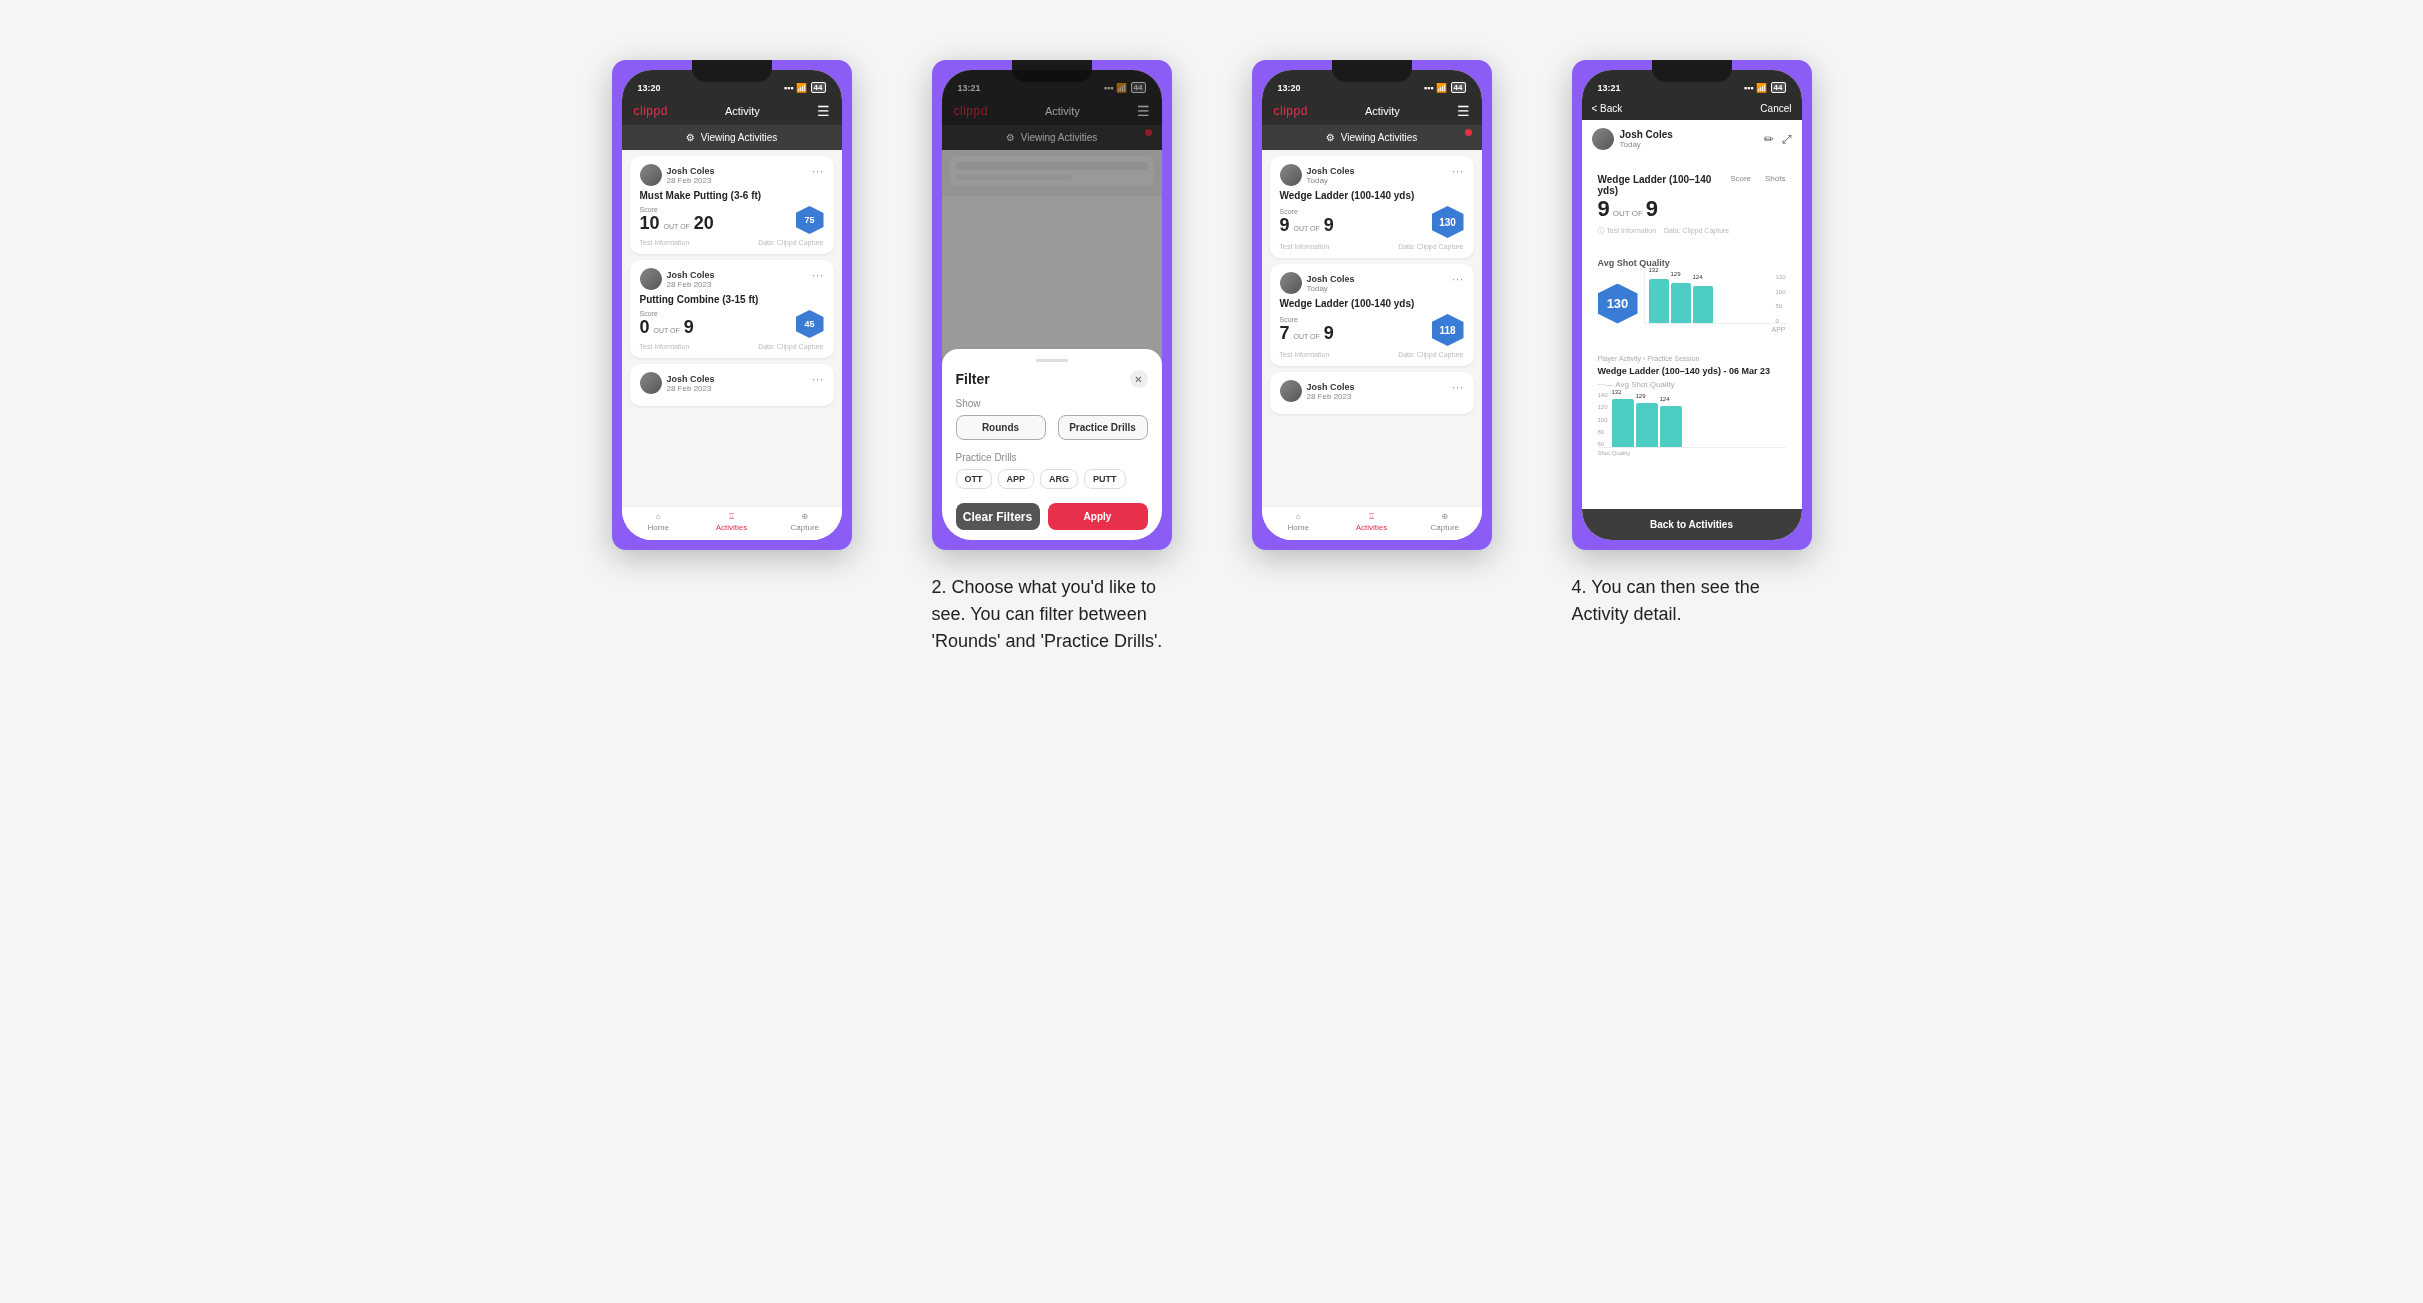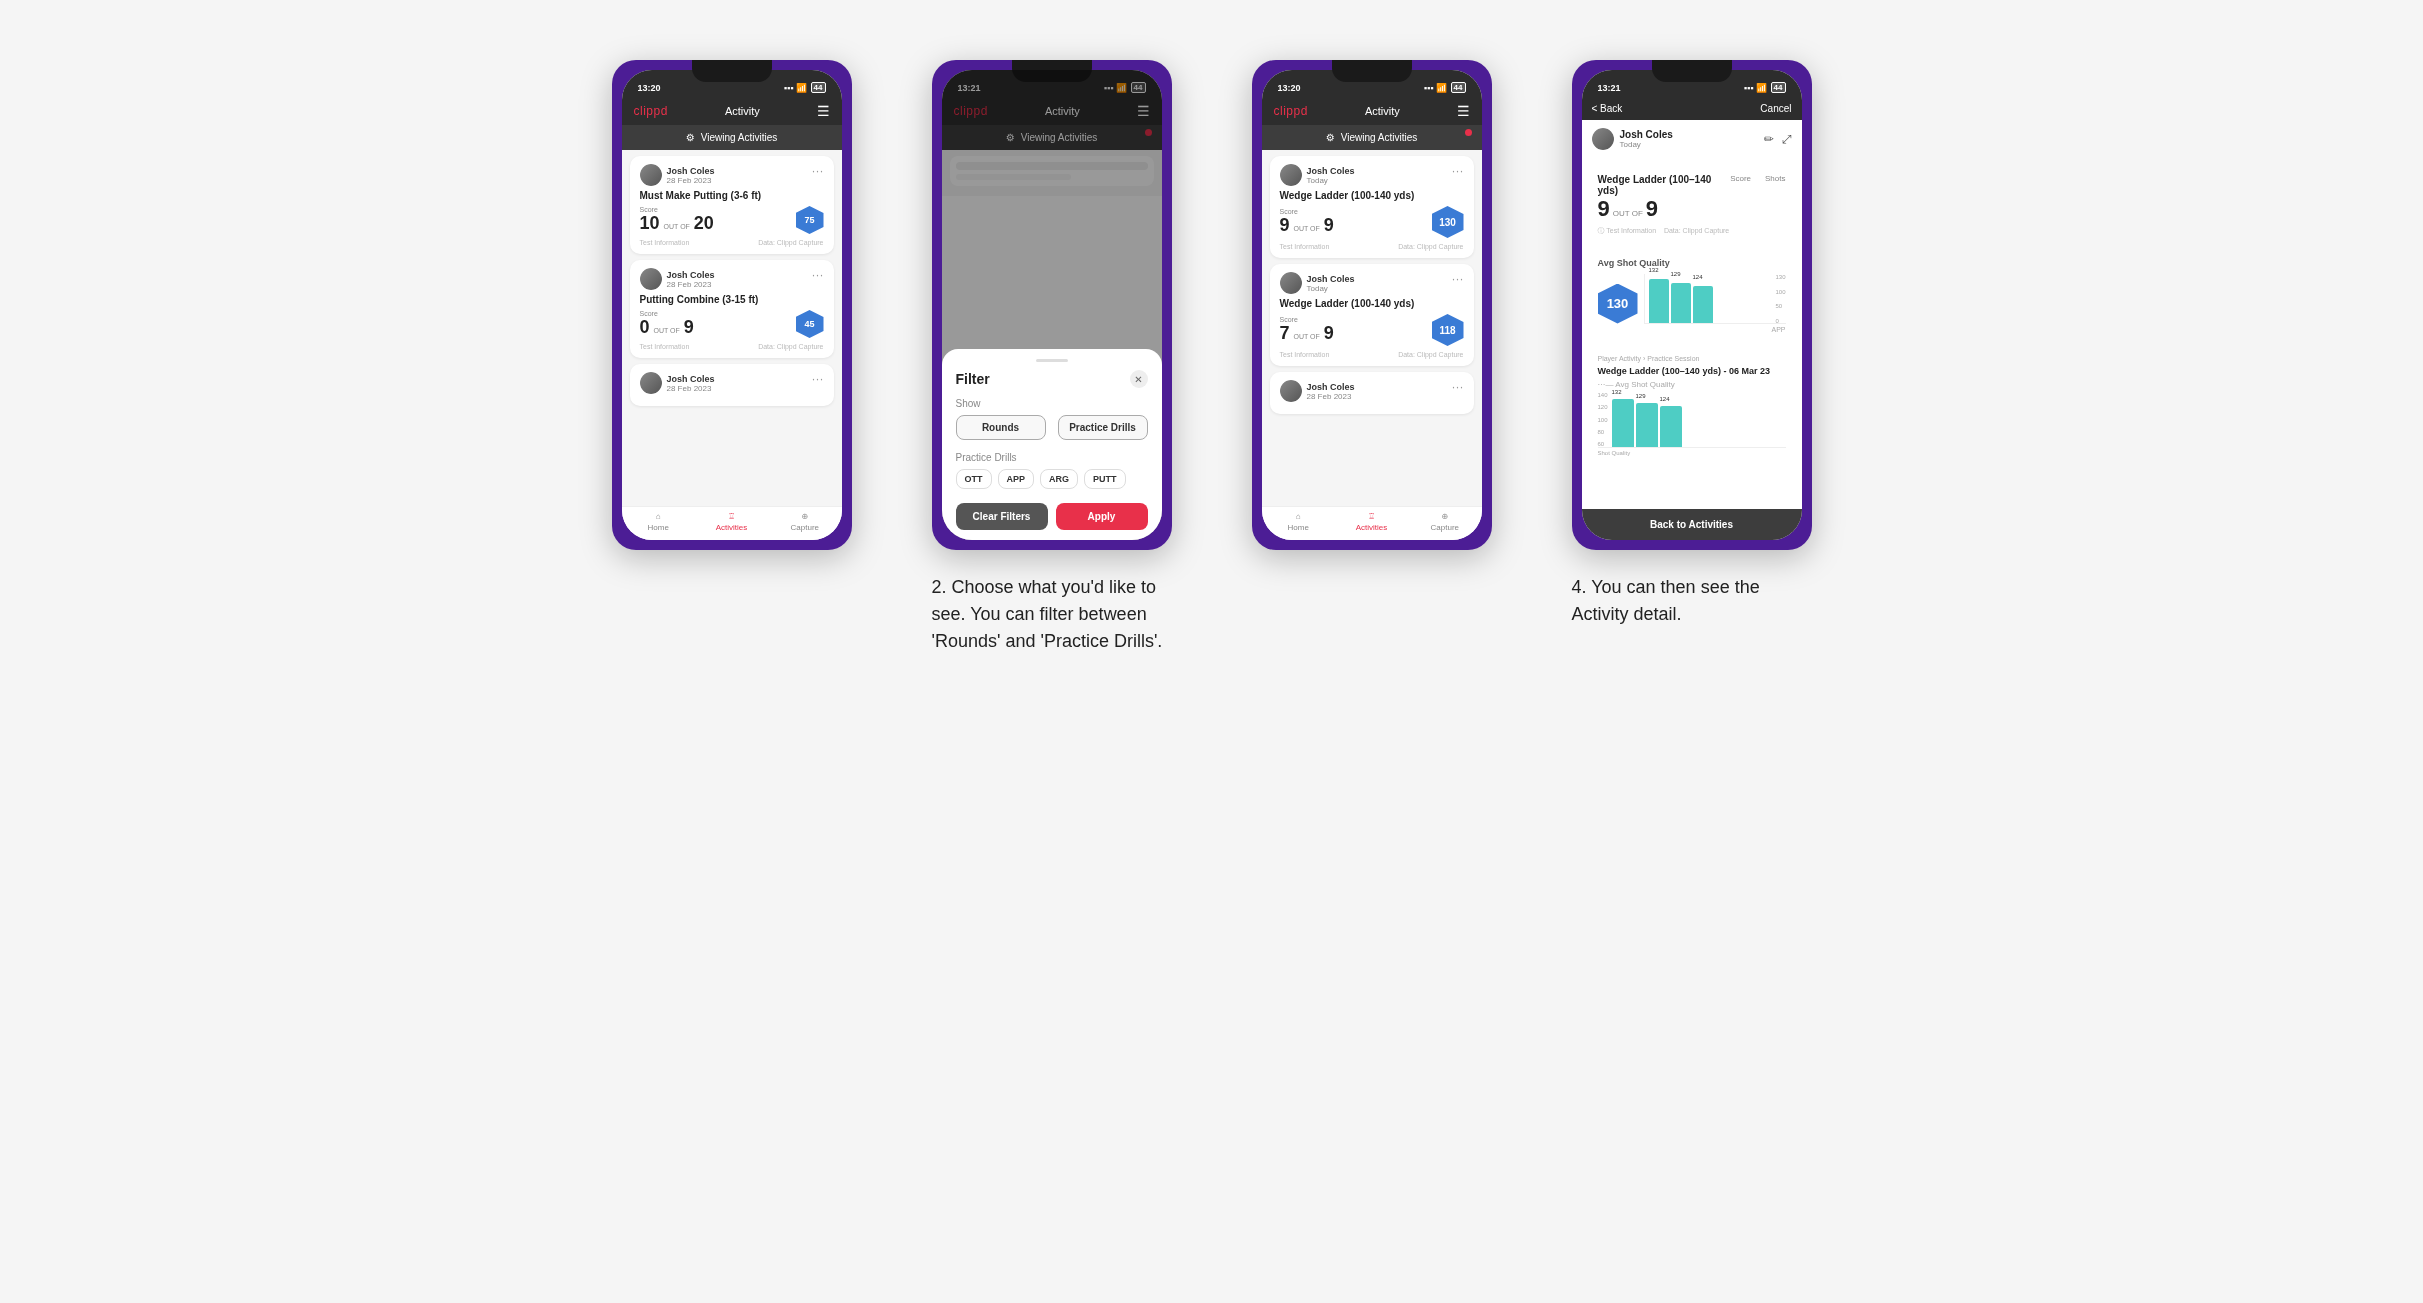--- a/index.html
+++ b/index.html
@@ -23,22 +23,22 @@
       flex-direction: column;
       align-items: center;
       gap: 24px;
       width: 280px;
       flex-shrink: 0;
     }
     
     .phone {
       width: 240px;
       height: 490px;
-      background: #4c1d95;
-      border-radius: 24px;
+      background: #8b5cf6;
+      border-radius: 14px;
       padding: 10px;
       position: relative;
       box-shadow: 0 8px 32px rgba(0,0,0,0.25);
     }
     .phone-inner {
       width: 100%;
       height: 100%;
       background: #fff;
       border-radius: 30px;
       overflow: hidden;
@@ -357,22 +357,22 @@
     .filter-actions {
       display: flex;
       gap: 8px;
     }
     .btn-clear {
       flex: 1;
       background: #555;
       color: #fff;
       border: none;
       border-radius: 8px;
-      padding: 8px;
-      font-size: 10px;
+      padding: 0;
+      font-size: 12px;
       font-weight: 600;
     }
     .btn-apply {
       flex: 1;
       background: #e8304a;
       color: #fff;
       border: none;
       border-radius: 8px;
       padding: 8px;
       font-size: 10px;

